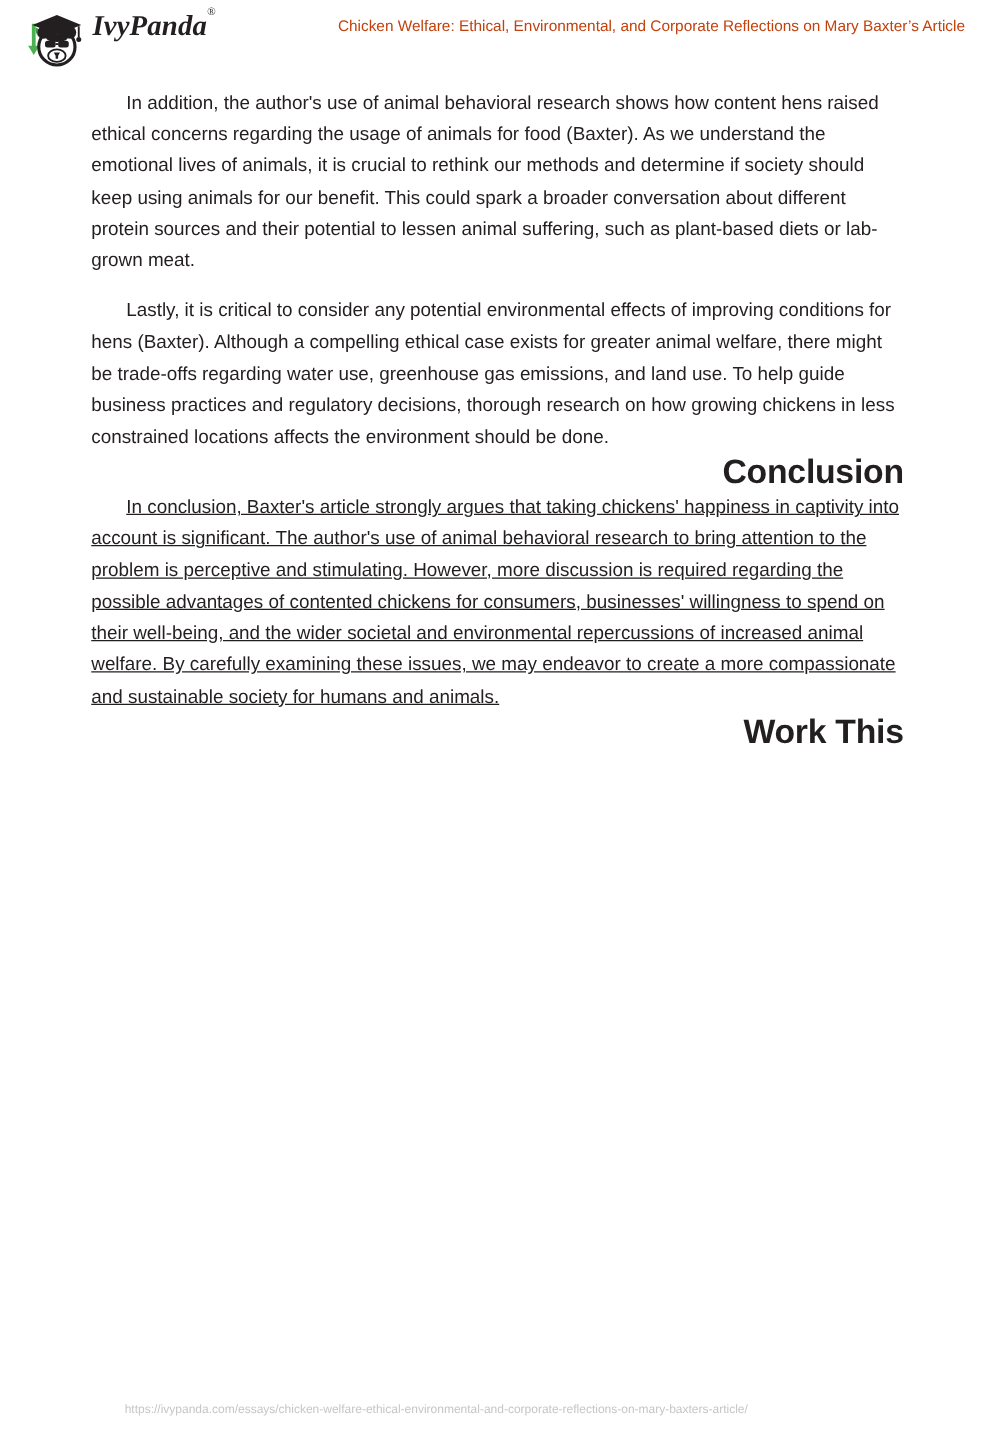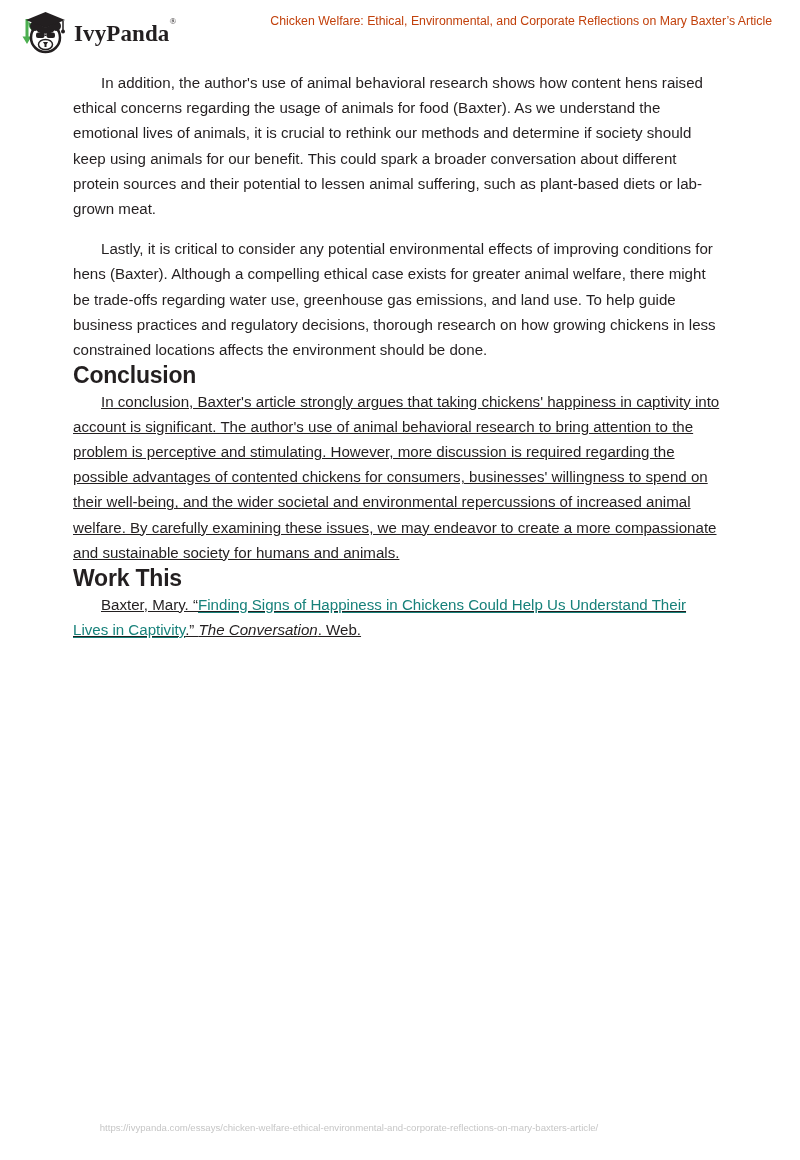--- a/index.html
+++ b/index.html
@@ -23,23 +23,23 @@
     top: 0;
     left: 0;
     width: 800px;
     height: 66px;
   }
   .brand {
     position: absolute;
     left: 17px;
     top: 9px;
     display: flex;
-    align-items: center;
     gap: 7px;
     text-decoration: none;
+    font-style: italic;
   }
   .brand-mark {
     width: 50px;
     height: 48px;
     display: block;
   }
   .brand-word {
     font-family: "Liberation Serif", serif;
     font-size: 23px;
     font-weight: 700;
@@ -85,26 +85,27 @@
     text-indent: 0;
   }
   p.para + p.para {
     margin-top: 15px;
   }
   p.indent {
     text-indent: 28px;
   }
 
   h2.section-heading {
-    font-size: 23px;
+    font-size: 27px;
     font-weight: 700;
     line-height: 1.15;
     margin: 0;
     color: #231f20;
     letter-spacing: -0.2px;
+    text-align: right;
   }
   .heading-block-conclusion { margin-top: 35px; }
   .heading-block-works     { margin-top: 37px; }
   .after-heading           { margin-top: 29px; text-decoration: underline; }
 
   a.cite-link {
     color: #17817a;
     text-decoration: underline;
     text-underline-offset: 2px;
   }
@@ -173,18 +174,17 @@
   <p class="para indent">In addition, the author's use of animal behavioral research shows how content hens raised ethical concerns regarding the usage of animals for food (Baxter). As we understand the emotional lives of animals, it is crucial to rethink our methods and determine if society should keep using animals for our benefit. This could spark a broader conversation about different protein sources and their potential to lessen animal suffering, such as plant-based diets or lab-grown meat.</p>
 
   <p class="para indent">Lastly, it is critical to consider any potential environmental effects of improving conditions for hens (Baxter). Although a compelling ethical case exists for greater animal welfare, there might be trade-offs regarding water use, greenhouse gas emissions, and land use. To help guide business practices and regulatory decisions, thorough research on how growing chickens in less constrained locations affects the environment should be done.</p>
 
   <h2 class="section-heading heading-block-conclusion">Conclusion</h2>
 
   <p class="para indent after-heading">In conclusion, Baxter's article strongly argues that taking chickens' happiness in captivity into account is significant. The author's use of animal behavioral research to bring attention to the problem is perceptive and stimulating. However, more discussion is required regarding the possible advantages of contented chickens for consumers, businesses' willingness to spend on their well-being, and the wider societal and environmental repercussions of increased animal welfare. By carefully examining these issues, we may endeavor to create a more compassionate and sustainable society for humans and animals.</p>
 
   <h2 class="section-heading heading-block-works">Work This</h2>
 
-  <p class="para indent after-heading"><span>Baxter, Mary. “</span><a class="cite-link" href="#">Finding Signs of Happiness in Chickens Could Help Us Understand Their Lives in Captivity</a><span>.” </span><span class="italic">The Conversation</span><span>. Web.</span></p>
 </main>
 
 <div class="page-footer">
   <div class="footer-url">https://ivypanda.com/essays/chicken-welfare-ethical-environmental-and-corporate-reflections-on-mary-baxters-article/</div>
 </div>
 
 </body></html>

